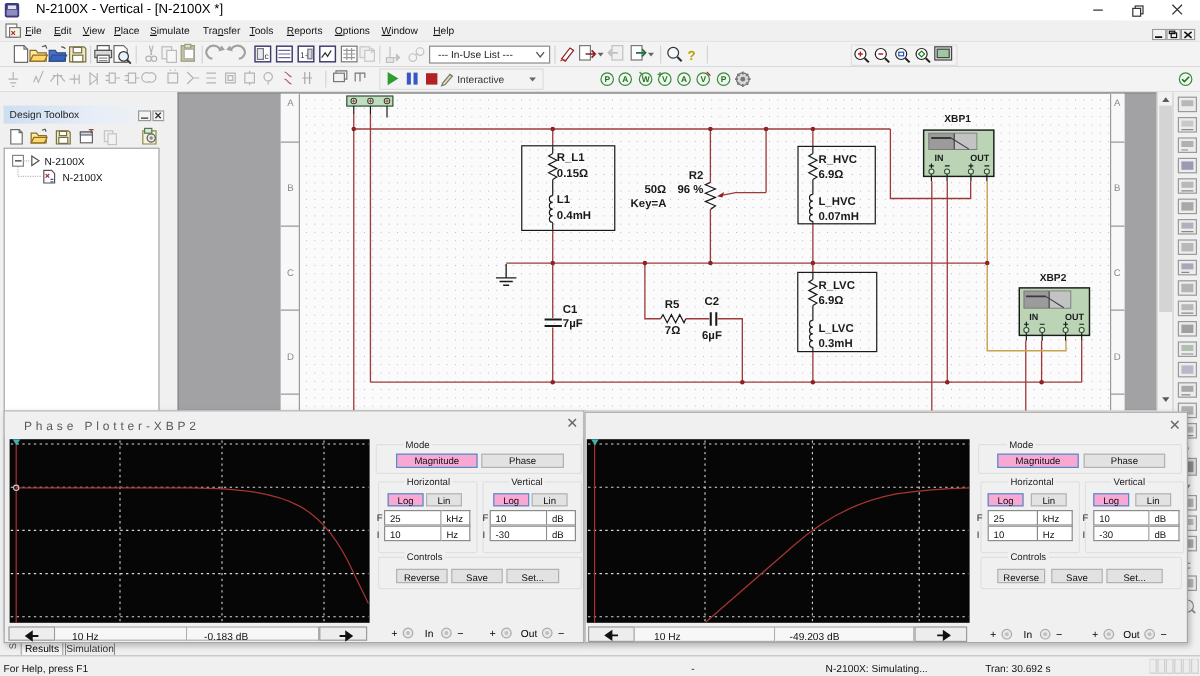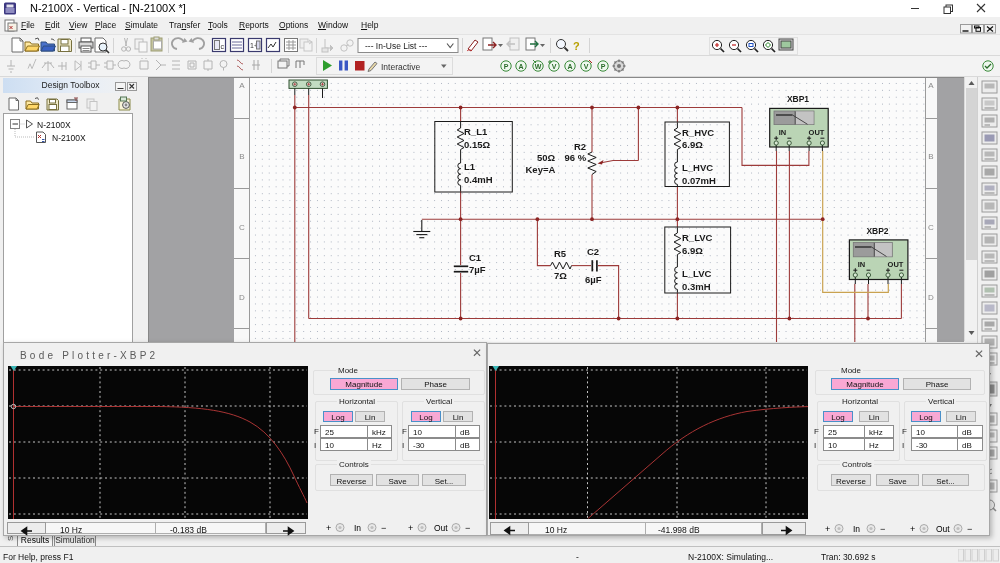--- a/index.html
+++ b/index.html
@@ -10,21 +10,21 @@
   #titlebar { left:0; top:0; width:1000px; height:17px; background:#ffffff; }
   #titletext { left:30px; top:2px; font-size:11px; color:#000; }
   #menubar { left:0; top:17px; width:928px; height:17px; background:#f0f0f0; }
   .menuitem { position:absolute; top:3px; font-size:8.5px; color:#111; }
   .menuitem u { text-decoration:underline; }
   #tb1 { left:0; top:34px; width:1000px; height:22px; background:#f3f3f3; border-top:1px solid #e3e3e3; border-bottom:1px solid #d9d9d9; }
   #tb2 { left:0; top:56px; width:1000px; height:21px; background:#f3f3f3; border-bottom:1px solid #d9d9d9; }
   
   #main { left:0; top:77px; width:1000px; height:469px; background:#f0f0f0; }
   
-  #dtb { left:1px; top:1px; width:134px; height:452px;text-align:center; }
+  #dtb { left:1px; top:11px; width:134px; height:452px; }
   #dtbhead { left:2px; top:0px; width:130px; height:15px; background:linear-gradient(90deg,#cddef2 0%, #e7eef7 60%, #f1f1f1 100%); font-size:8.5px; color:#222; padding:2px 0 0 5px; }
   #dtbtree { left:2px; top:35px; width:130px; height:415px; background:#ffffff; border:1px solid #a0a0a0; }
   
   #schem { left:148px; top:0px; width:816px; height:272px; background:#a2a2a4; border-left:1px solid #888; border-top:1px solid #888; overflow:hidden; }
   #sheet { position:absolute; left:85px; top:0px; width:703px; height:264px; background:#fbfbfb; }
   #sheetdots { position:absolute; left:16px; top:0px; width:676px; height:264px;
      background-image: radial-gradient(#aeb5c2 0.5px, transparent 0.7px);
      background-size:6.9px 6.9px; background-position:2px 2px; }
   .bcol { position:absolute; top:0; width:16px; height:264px; background:#f8f8f8; }
   #hscroll { position:absolute; left:0px; top:264px; width:816px; height:8px; background:#f0f0f0; }
@@ -736,21 +736,21 @@
 <div class="abs" id="tabstrip">
   <svg class="abs" style="left:2px;top:5px" width="12" height="12">
       <text x="4" y="11" font-size="8" fill="#555" transform="rotate(-90 6 6)">S</text>
     </svg>
   <div class="abs" style="left:17px;top:4px;width:36px;height:14px;background:#f5f5f5;border:1px solid #8a8a8a;border-bottom:none;border-radius:3px 3px 0 0;font-size:8.5px;text-align:center;padding-top:2px">Results</div>
   <div class="abs" style="left:54px;top:4px;width:42px;height:14px;background:#ececec;border:1px solid #8a8a8a;border-bottom:none;border-radius:3px 3px 0 0;font-size:8.5px;text-align:center;padding-top:2px;color:#333">Simulation</div>
 </div>
 
 <div class="bwin" id="xbp2" style="left:3px;top:342px;width:484px;height:194px">
   <div class="btitle">
-      <span>Bode Plotter-XBP2</span>
+      <span>Phase Plotter-XBP2</span>
     </div>
   <div class="bclose" style="left:466px">✕</div>
   <div class="plot" style="left:4px;top:23px;width:300px;height:153px">
     <svg width="300" height="153" style="position:absolute;left:0;top:0">
       <g stroke="#d9d9d9" stroke-width="0.9" stroke-dasharray="2 2.8">
         <line x1="1" y1="4" x2="299" y2="4"></line>
           <line x1="1" y1="40" x2="299" y2="40"></line>
           <line x1="1" y1="76" x2="299" y2="76"></line>
           <line x1="1" y1="112" x2="299" y2="112"></line>
           <line x1="1" y1="148" x2="299" y2="148"></line>
@@ -876,21 +876,21 @@
   <div class="btn" style="left:343px;top:130px;width:40px;height:12px;padding-top:1.5px">Reverse</div>
   <div class="btn" style="left:388px;top:130px;width:43px;height:12px;padding-top:1.5px">Save</div>
   <div class="btn" style="left:434px;top:130px;width:47px;height:12px;padding-top:1.5px">Set...</div>
 
   <div class="navbtn" style="left:2px;top:178px;width:39px;height:13px">
     <svg width="39" height="13">
         <path d="M24 6.5 h-10 m0 0 l4.5 -3.2 v6.4 z" stroke="#111" stroke-width="1.6" fill="#111"></path>
       </svg>
   </div>
   <div class="navfield" style="left:41px;top:178px;width:117px;height:13px;padding:2px 0 0 16px">10  Hz</div>
-  <div class="navfield" style="left:158px;top:178px;width:116px;height:13px;padding:2px 0 0 12px">-41.998 dB</div>
+  <div class="navfield" style="left:158px;top:178px;width:116px;height:13px;padding:2px 0 0 12px">-49.203 dB</div>
   <div class="navbtn" style="left:274px;top:178px;width:44px;height:13px">
     <svg width="44" height="13">
         <path d="M18 6.5 h10 m0 0 l-4.5 -3.2 v6.4 z" stroke="#111" stroke-width="1.6" fill="#111"></path>
       </svg>
   </div>
   <div class="iorow" style="left:337px;top:180px">
     <svg width="160" height="12" style="position:absolute;top:-1px;left:0" font-family="Liberation Sans, sans-serif">
       <text x="0" y="9" font-size="9">+</text>
         <circle cx="14" cy="5.5" r="4" fill="#e8e8e8" stroke="#aaa"></circle>
         <circle cx="14" cy="5.5" r="1.6" fill="#c0c0c0"></circle>

